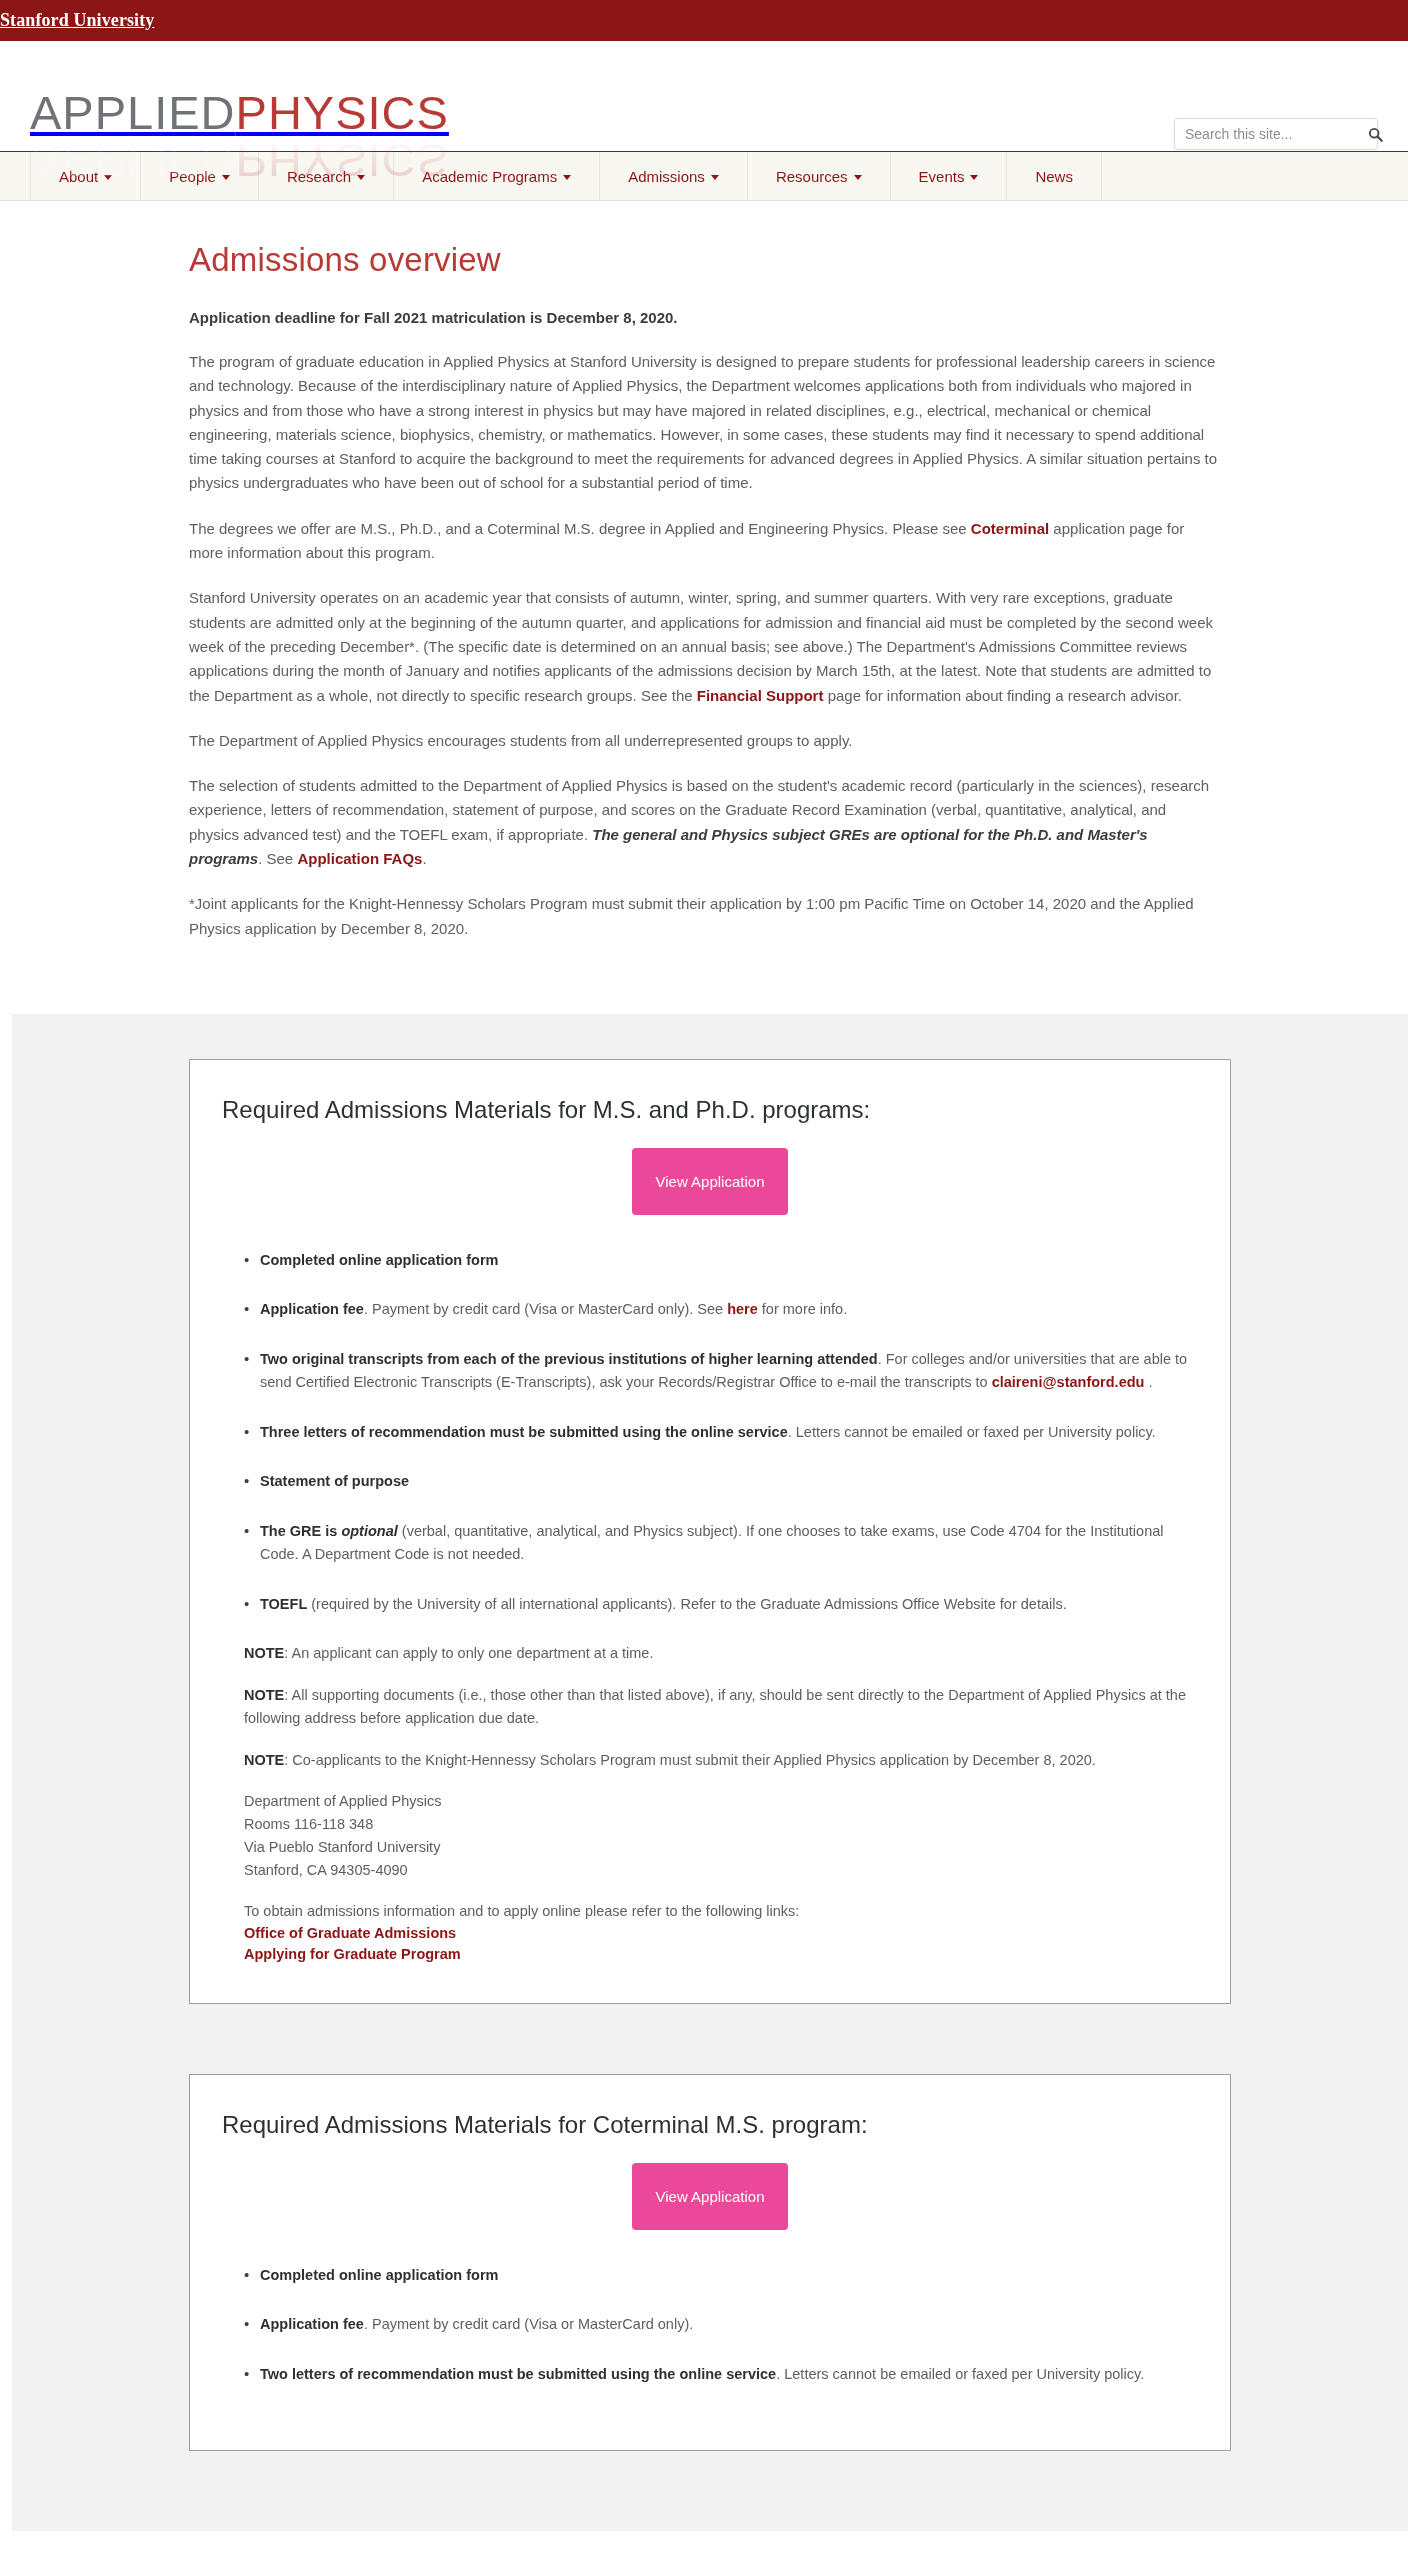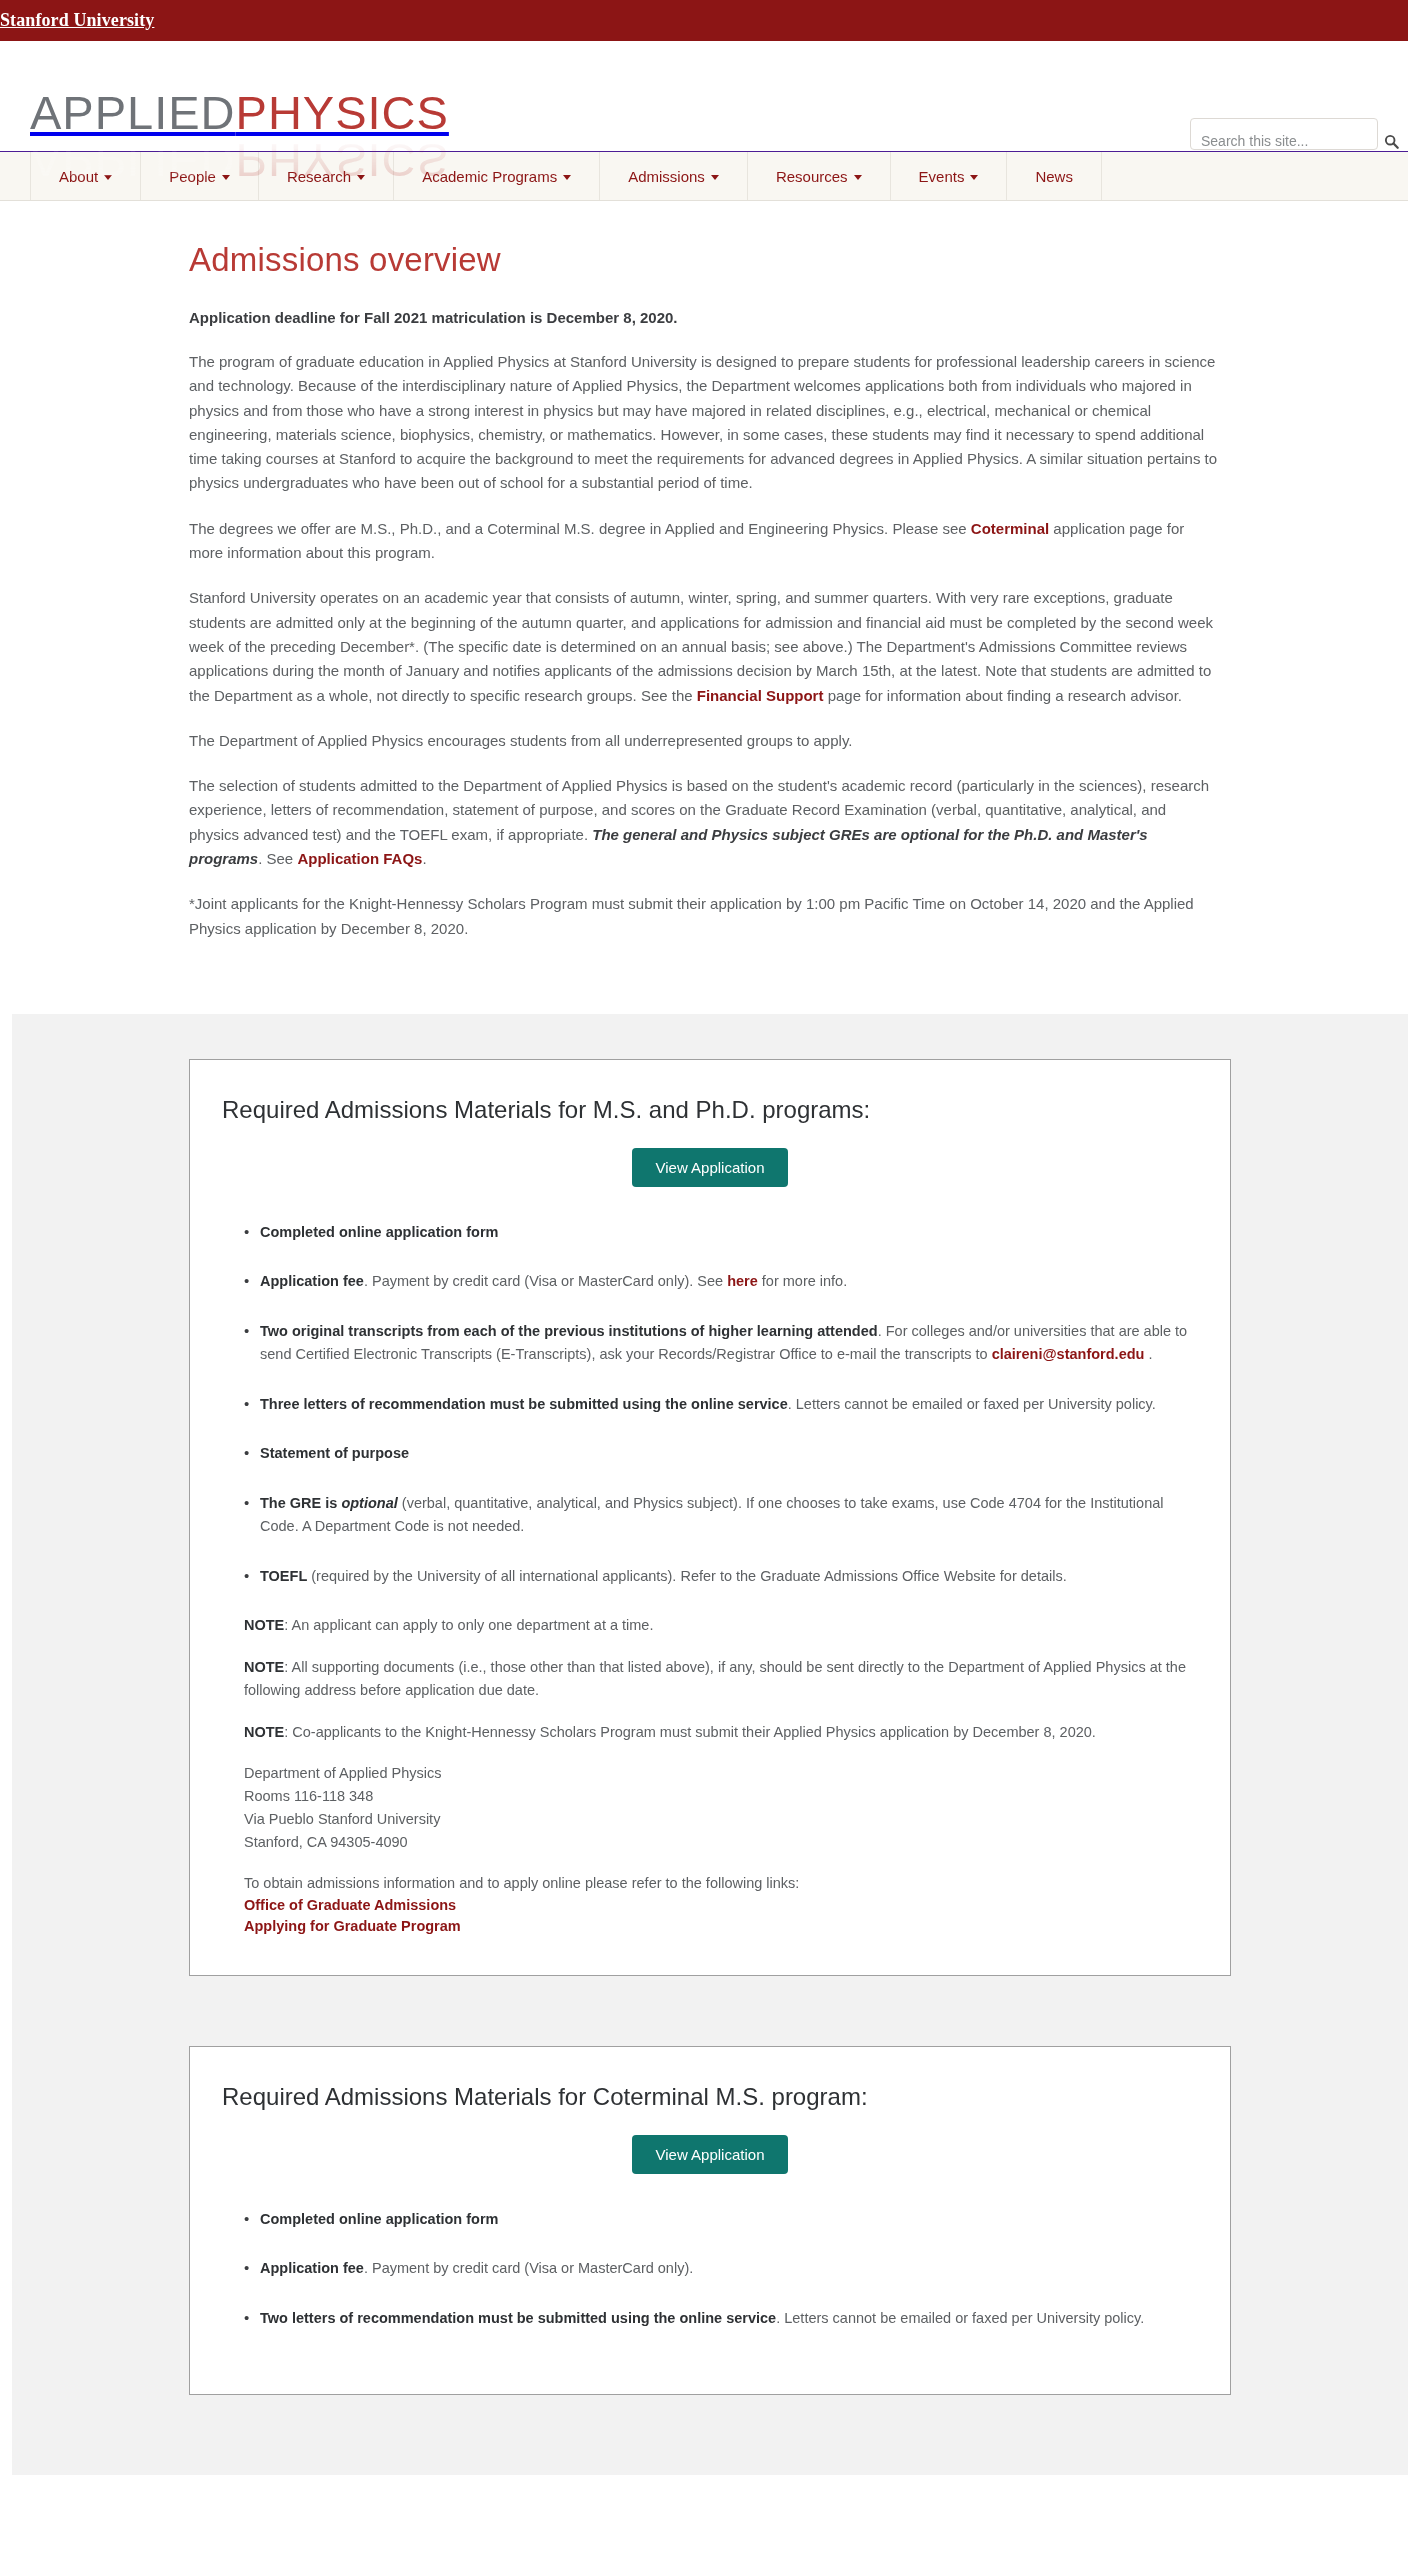--- a/index.html
+++ b/index.html
@@ -59,27 +59,27 @@
     mask-image: linear-gradient(to top, transparent 0%, #000 85%);
     pointer-events: none;
   }
   .logo-reflection .applied { color: #ffffff; }
   .logo-reflection .physics { color: #b83a35; }
 
   .search-wrap {
     position: absolute;
     right: 30px;
     top: 77px;
-    width: 188px;
+    width: 204px;
     height: 32px;
     border: 1px solid #ddd9d4;
     border-radius: 4px;
     background: #ffffff;
     display: flex;
-    align-items: flex-end;
+    align-items: center;
     padding: 0 10px;
   }
   .search-wrap input {
     flex: 1;
     border: none;
     outline: none;
     font-size: 14px;
     color: #58595b;
     font-family: "Liberation Sans", sans-serif;
     background: transparent;
@@ -176,25 +176,25 @@
   }
   .panel h2 {
     font-size: 24px;
     font-weight: 400;
     color: #2e3134;
     margin-bottom: 24px;
   }
   .btn-wrap { text-align: center; margin-bottom: 34px; }
   .view-btn {
     display: inline-block;
-    background: #0f766e;
+    background: #ec4899;
     color: #ffffff;
     border: none;
     border-radius: 4px;
-    padding: 11px 24px;
+    padding: 25px 24px;
     font-size: 15px;
     cursor: pointer;
     font-family: "Liberation Sans", sans-serif;
   }
 
   ul.reqs {
     list-style: none;
     margin: 0 0 6px 0;
     padding: 0 0 0 22px;
   }

